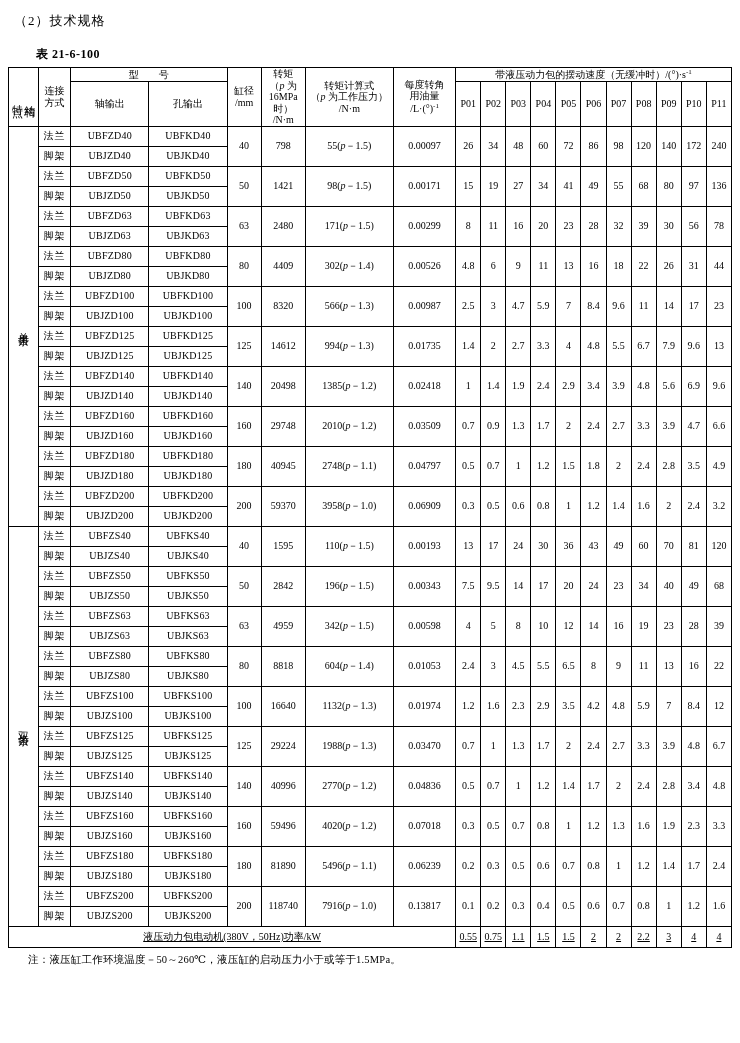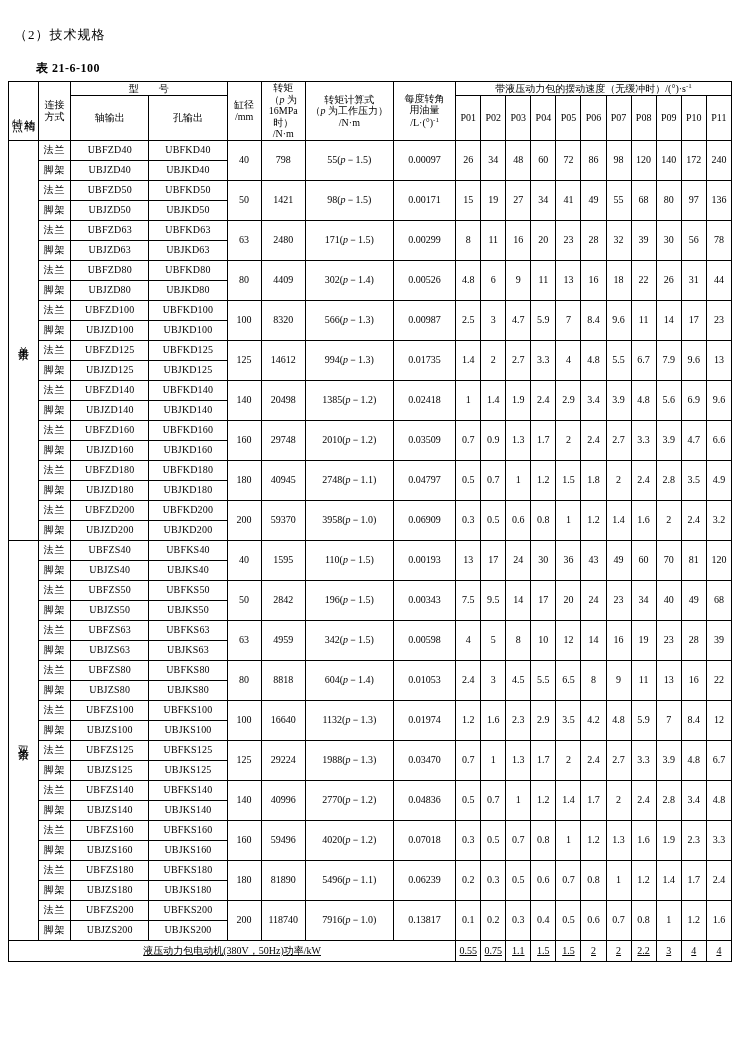--- a/index.html
+++ b/index.html
@@ -12,21 +12,21 @@
     height: 1043px;
     font-family: "Liberation Serif", "DejaVu Serif", serif;
     color: #000;
     position: relative;
     overflow: hidden;
   }
   .page {
     width: 740px;
     height: 1043px;
     box-sizing: border-box;
-    padding: 24px 8px 4px 8px;
+    padding: 10px 8px 4px 8px;
     position: relative;
   }
   .sec-title {
     font-size: 13px;
     margin: 2px 0 6px 6px;
     letter-spacing: 1px;
   }
   .tbl-caption {
     font-size: 12px;
     font-weight: bold;
@@ -648,13 +648,14 @@
           <td class="pcol">2</td>
           <td class="pcol">2</td>
           <td class="pcol">2.2</td>
           <td class="pcol">3</td>
           <td class="pcol">4</td>
           <td class="pcol">4</td>
         </tr>
       </tbody>
   </table>
 
+  <div class="note">注：液压缸工作环境温度－50～260℃，液压缸的启动压力小于或等于1.5MPa。</div>
 </div>
 
 </body></html>

